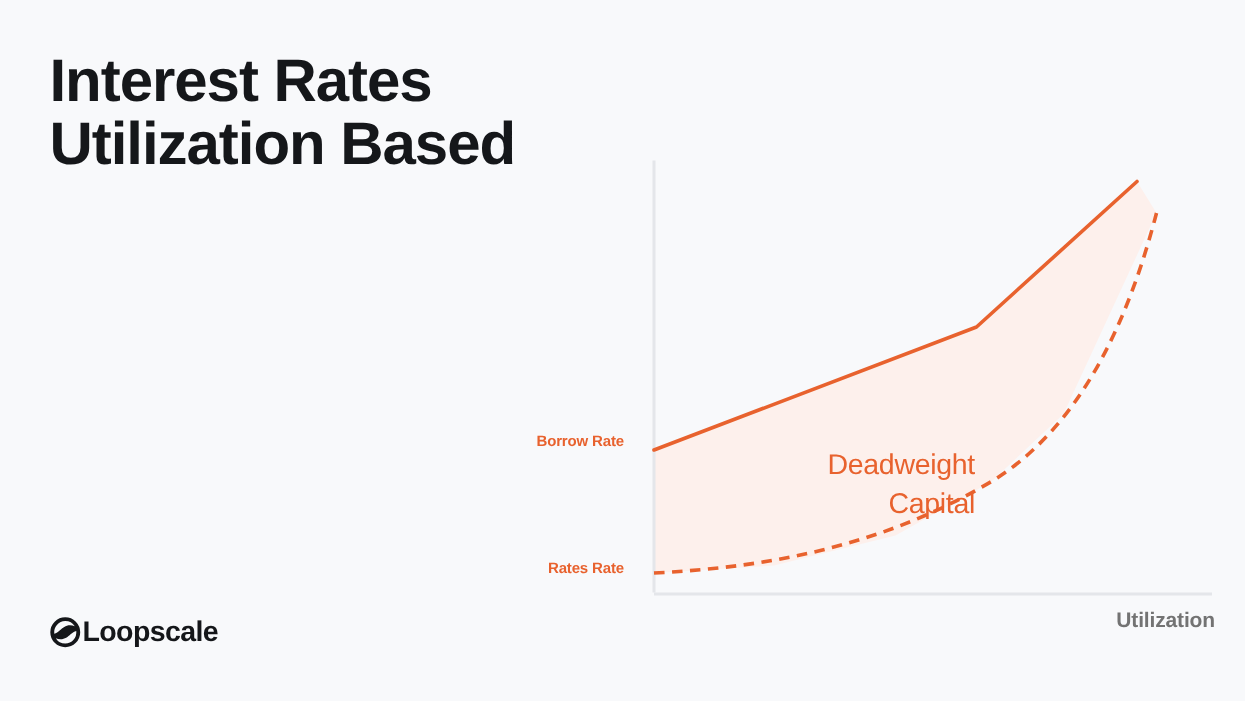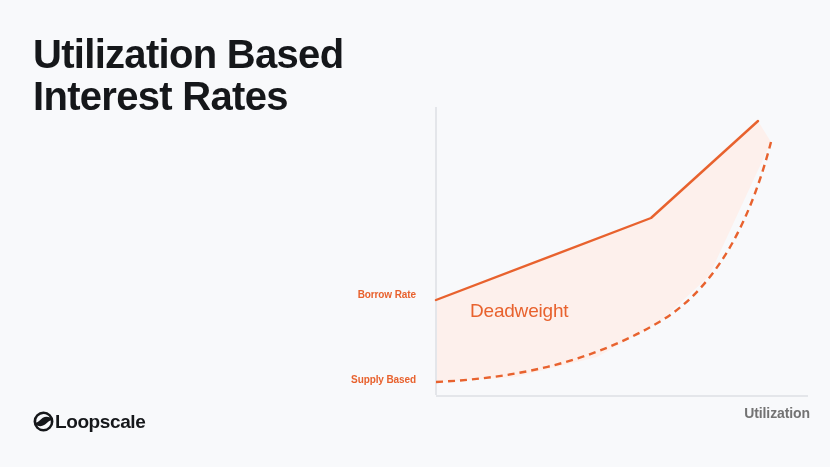--- a/index.html
+++ b/index.html
@@ -99,60 +99,61 @@
     font-weight: bold;
     color: #737373;
     letter-spacing: -0.1px;
     white-space: nowrap;
   }
   #label-deadweight {
     position: absolute;
     left: 170px;
     top: 203px;
     width: 180px;
-    text-align: left;
+    text-align: right;
     font-size: 19px;
     color: #e8622e;
     line-height: 26px;
     letter-spacing: -0.2px;
   }
 </style>
 </head>
 <body>
 
 <div id="slide">
 
   <div id="title-block">
+    <div class="title-line">Interest Rates</div>
     <div class="title-line">Utilization Based</div>
-    <div class="title-line">Interest Rates</div>
   </div>
 
   <div id="chart-area">
 
     <svg id="chart-svg" viewBox="0 0 520 350">
 
       <path d="M 136 205 L 351 123 L 458 26 L 471 47 L 409 181 L 361 226 L 297 262 L 216 282 L 136 287 Z" fill="#fdf0ec"></path>
 
       <line x1="136" y1="12" x2="136" y2="300" stroke="#e4e6ea" stroke-width="2"></line>
 
       <line x1="136" y1="301" x2="508" y2="301" stroke="#e4e6ea" stroke-width="2"></line>
 
       <path d="M 136 205 L 351 123 L 458 26" fill="none" stroke="#e8622e" stroke-width="2.4" stroke-linecap="round" stroke-linejoin="round"></path>
 
       <path d="M 136 287 C 216 283, 290 268, 361 226 C 420 190, 452 120, 471 47" fill="none" stroke="#e8622e" stroke-width="2.4" stroke-dasharray="7 5" stroke-linecap="butt"></path>
     </svg>
 
     <div class="axis-label-y" id="label-borrow-rate">Borrow Rate</div>
 
-    <div class="axis-label-y" id="label-supply-rate">Supply Based</div>
+    <div class="axis-label-y" id="label-supply-rate">Rates Rate</div>
 
     <div id="label-utilization">Utilization</div>
 
     <div id="label-deadweight">
       <div>Deadweight</div>
+      <div>Capital</div>
     </div>
   </div>
 
   <div id="logo-block">
     <svg id="logo-mark" viewBox="0 0 24 24">
       <path fill="#15171a" d="M12 1.6A10.4 10.4 0 1 0 22.4 12 10.41 10.41 0 0 0 12 1.6Zm0 2.6a7.8 7.8 0 0 1 6.62 3.67 7.3 7.3 0 0 0-3.3-.79c-3.1 0-5.2 1.86-7.04 3.5C6.9 11.9 5.8 12.8 4.35 13.03A7.8 7.8 0 0 1 12 4.2Zm0 15.6a7.8 7.8 0 0 1-6.62-3.67 7.3 7.3 0 0 0 3.3.79c3.1 0 5.2-1.86 7.04-3.5 1.38-1.22 2.48-2.12 3.93-2.35A7.8 7.8 0 0 1 12 19.8Z"></path>
     </svg>
     <div id="logo-text">Loopscale</div>
   </div>
 

